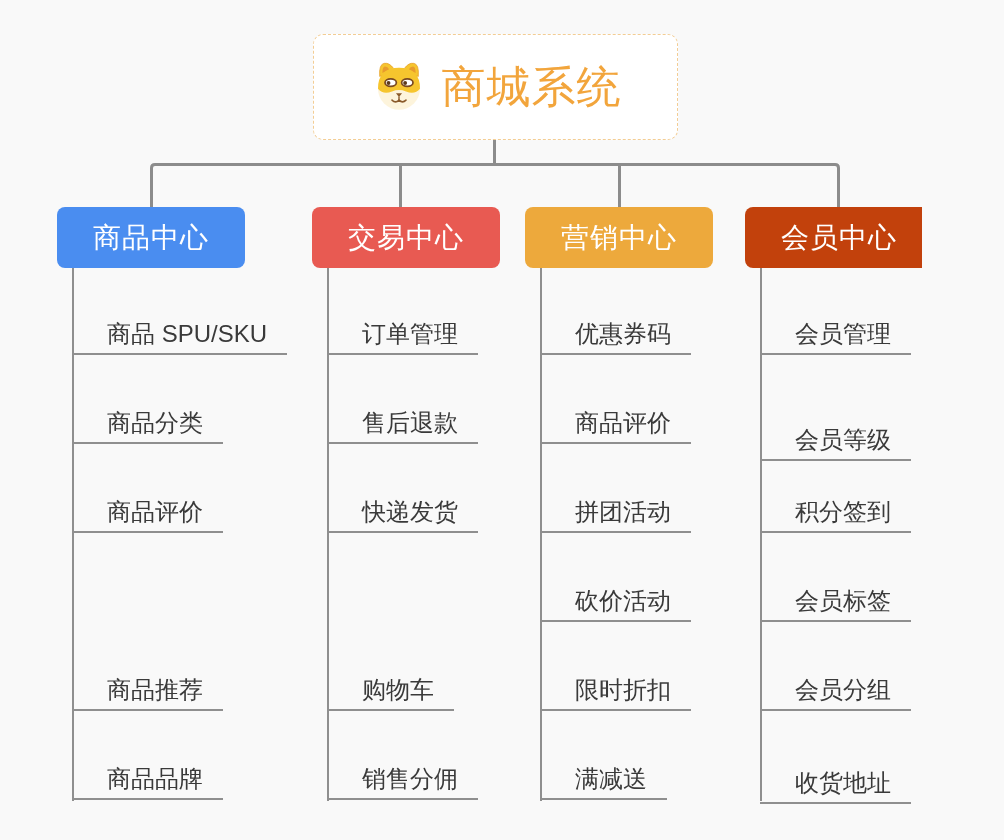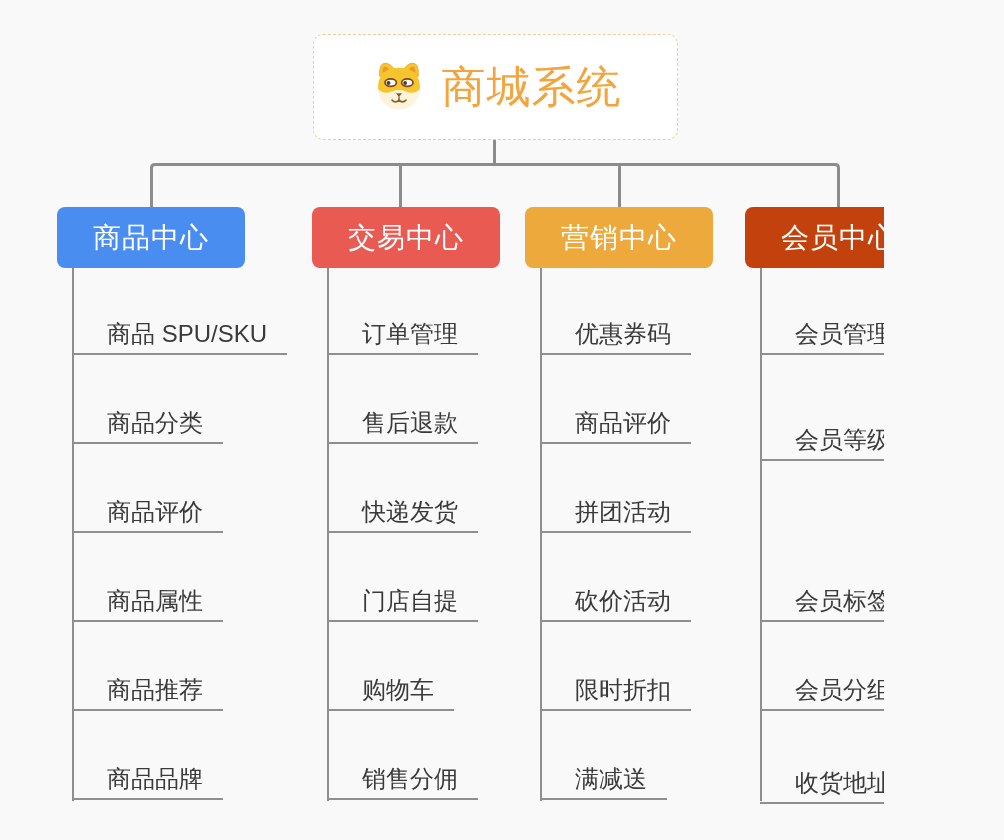--- a/index.html
+++ b/index.html
@@ -5,20 +5,21 @@
   html,body{margin:0;padding:0;}
   body{
     font-family:"Liberation Sans","DejaVu Sans",sans-serif;
     background:#f9f9f9;
   }
   .canvas{
     position:relative;
     width:884px;height:840px;
     background:#f9f9f9;
     overflow:hidden;
+    padding-left:38px;
   }
   
   .root-node{
     position:absolute;left:313px;top:34px;
     width:365px;height:106px;
     background:#ffffff;
     border:1px dashed #f3cd94;
     border-radius:10px;
     box-sizing:border-box;
     display:flex;align-items:center;justify-content:center;
@@ -120,36 +121,34 @@
 
   <div class="branch col0">
     <div class="branch-box" style="background: rgb(74, 141, 240);">
       <span>商品中心</span>
     </div>
     <div class="leaves">
       <div class="trunk"></div>
     <div class="leaf" style="top: 47px;"><span class="leaf-label">商品 SPU/SKU</span></div>
         <div class="leaf" style="top: 136px;"><span class="leaf-label">商品分类</span></div>
         <div class="leaf" style="top: 225px;"><span class="leaf-label">商品评价</span></div>
-        <div class="leaf" style="top: 314px;"><span class="leaf-label">商品属性</span></div>
         <div class="leaf" style="top: 403px;"><span class="leaf-label">商品推荐</span></div>
         <div class="leaf" style="top: 492px;"><span class="leaf-label">商品品牌</span></div>
       </div>
   </div>
 
   <div class="branch col1">
     <div class="branch-box" style="background: rgb(232, 90, 82);">
       <span>交易中心</span>
     </div>
     <div class="leaves">
       <div class="trunk"></div>
     <div class="leaf" style="top: 47px;"><span class="leaf-label">订单管理</span></div>
         <div class="leaf" style="top: 136px;"><span class="leaf-label">售后退款</span></div>
         <div class="leaf" style="top: 225px;"><span class="leaf-label">快递发货</span></div>
-        <div class="leaf" style="top: 314px;"><span class="leaf-label">门店自提</span></div>
         <div class="leaf" style="top: 403px;"><span class="leaf-label">购物车</span></div>
         <div class="leaf" style="top: 492px;"><span class="leaf-label">销售分佣</span></div>
       </div>
   </div>
 
   <div class="branch col2">
     <div class="branch-box" style="background: rgb(237, 169, 60);">
       <span>营销中心</span>
     </div>
     <div class="leaves">
@@ -164,19 +163,20 @@
   </div>
 
   <div class="branch col3">
     <div class="branch-box" style="background: #c2410c;">
       <span>会员中心</span>
     </div>
     <div class="leaves">
       <div class="trunk"></div>
     <div class="leaf" style="top: 47px;"><span class="leaf-label">会员管理</span></div>
         <div class="leaf" style="top: 153px;"><span class="leaf-label">会员等级</span></div>
+        <div class="leaf" style="top: 225px;"><span class="leaf-label">积分签到</span></div>
         <div class="leaf" style="top: 314px;"><span class="leaf-label">会员标签</span></div>
         <div class="leaf" style="top: 403px;"><span class="leaf-label">会员分组</span></div>
         <div class="leaf" style="top: 496px;"><span class="leaf-label">收货地址</span></div>
       </div>
   </div>
 
 </div>
 
 </body></html>

